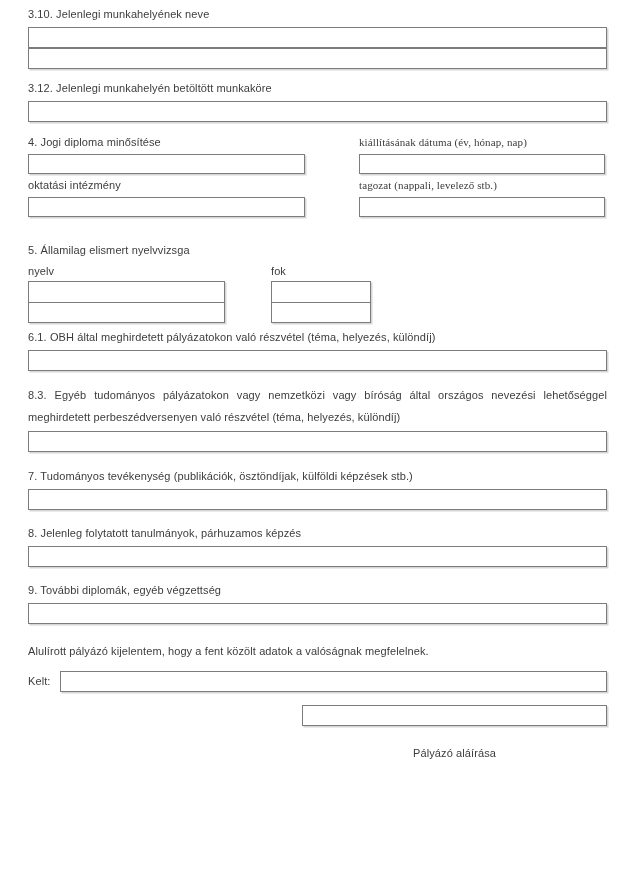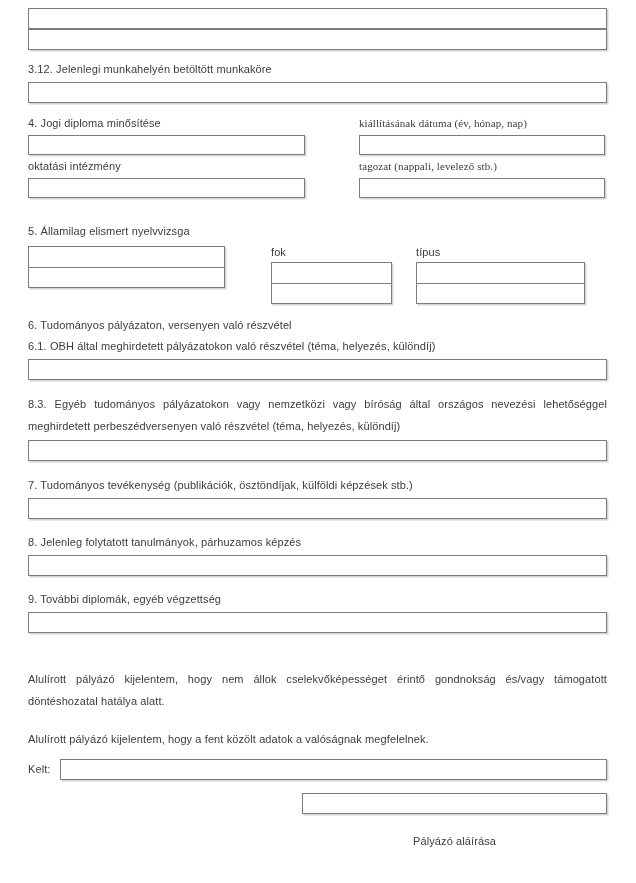--- a/index.html
+++ b/index.html
@@ -35,21 +35,21 @@
   .sec4 .col-l { width: 277px; margin-right: 54px; }
   .sec4 .col-r { width: 246px; font-family: Liberation Serif, serif; }
   .sec4 .lbl { margin-bottom: 5px; }
   .sec4 .inp { height: 20px; }
   .sec4 .row2 { margin-top: 5px; }
 
   
   .sec5-title { margin-top: 27px; }
   .sec5-grid { display: flex; margin-top: 8px; }
   .sec5-col1 { width: 197px; margin-right: 46px; }
-  .sec5-col2 { width: 121px; margin-right: 24px; }
+  .sec5-col2 { width: 100px; margin-right: 24px; }
   .sec5-col3 { width: 169px; }
   .sec5-grid .lbl { margin-bottom: 3px; }
   .tbl {
     border: 1.5px solid #7c7c7c;
     box-shadow: 1.5px 1.5px 0 #d6d6d6;
     background: #fff;
   }
   .tbl .cell {
     display: block; width: 100%; height: 20px;
     border: none; outline: none; background: transparent;
@@ -66,20 +66,21 @@
   .kelt-row .lbl { width: 32px; flex: 0 0 32px; }
   .kelt-row .inp { flex: 1; }
   .sig-wrap { margin-top: 13px; margin-left: 274px; width: 305px; }
   .sig-caption { text-align: center; margin-top: 21px; }
 </style>
 </head>
 <body>
 
 <div class="page">
 
+  <span class="lbl mb6">3.10. Jelenlegi munkahelyének neve</span>
   <input type="text" class="inp" style="">
 
   <input type="text" class="inp" style="">
 
   <span class="lbl mb6 mt13">3.12. Jelenlegi munkahelyén betöltött munkaköre</span>
   <input type="text" class="inp" style="">
 
   <div class="sec4">
     <div class="col-l">
       <span class="lbl">4. Jogi diploma minősítése</span>
@@ -91,57 +92,49 @@
       <span class="lbl">kiállításának dátuma (év, hónap, nap)</span>
       <input type="text" class="inp" style="">
       <span class="lbl row2">tagozat (nappali, levelező stb.)</span>
       <input type="text" class="inp" style="">
     </div>
   </div>
 
   <span class="lbl sec5-title">5. Államilag elismert nyelvvizsga</span>
   <div class="sec5-grid">
     <div class="sec5-col1">
+      <span class="lbl">nyelv</span>
       <div class="tbl">
         <input type="text" class="cell" style="">
         <input type="text" class="cell" style="">
       </div>
     </div>
     <div class="sec5-col2">
       <span class="lbl">fok</span>
       <div class="tbl">
         <input type="text" class="cell" style="">
         <input type="text" class="cell" style="">
       </div>
     </div>
-    <div class="sec5-col3">
-      <span class="lbl">típus</span>
-      <div class="tbl">
-        <input type="text" class="cell" style="">
-        <input type="text" class="cell" style="">
-      </div>
-    </div>
   </div>
 
-  <span class="lbl" style="margin-top:15px;">6. Tudományos pályázaton, versenyen való részvétel</span>
   <span class="lbl" style="margin-top:8px; margin-bottom:6px;">6.1. OBH által meghirdetett pályázatokon való részvétel (téma, helyezés, különdíj)</span>
   <input type="text" class="inp" style="">
   <div class="para" style="margin-top:13px; margin-bottom:3px;">8.3. Egyéb tudományos pályázatokon vagy nemzetközi vagy bíróság által országos nevezési lehetőséggel meghirdetett perbeszédversenyen való részvétel (téma, helyezés, különdíj)</div>
   <input type="text" class="inp" style="">
 
   <span class="lbl" style="margin-top:18px; margin-bottom:6px;">7. Tudományos tevékenység (publikációk, ösztöndíjak, külföldi képzések stb.)</span>
   <input type="text" class="inp" style="">
 
   <span class="lbl" style="margin-top:17px; margin-bottom:6px;">8. Jelenleg folytatott tanulmányok, párhuzamos képzés</span>
   <input type="text" class="inp" style="">
 
   <span class="lbl" style="margin-top:17px; margin-bottom:6px;">9. További diplomák, egyéb végzettség</span>
   <input type="text" class="inp" style="">
 
-  <div class="para" style="margin-top:35px;">Alulírott pályázó kijelentem, hogy nem állok cselekvőképességet érintő gondnokság és/vagy támogatott döntéshozatal hatálya alatt.</div>
   <div class="para" style="margin-top:16px;">Alulírott pályázó kijelentem, hogy a fent közölt adatok a valóságnak megfelelnek.</div>
 
   <div class="kelt-row">
     <span class="lbl">Kelt:</span>
     <input type="text" class="inp" style="">
   </div>
 
   <div class="sig-wrap">
     <input type="text" class="inp" style="">
     <div class="sig-caption lbl">Pályázó aláírása</div>

